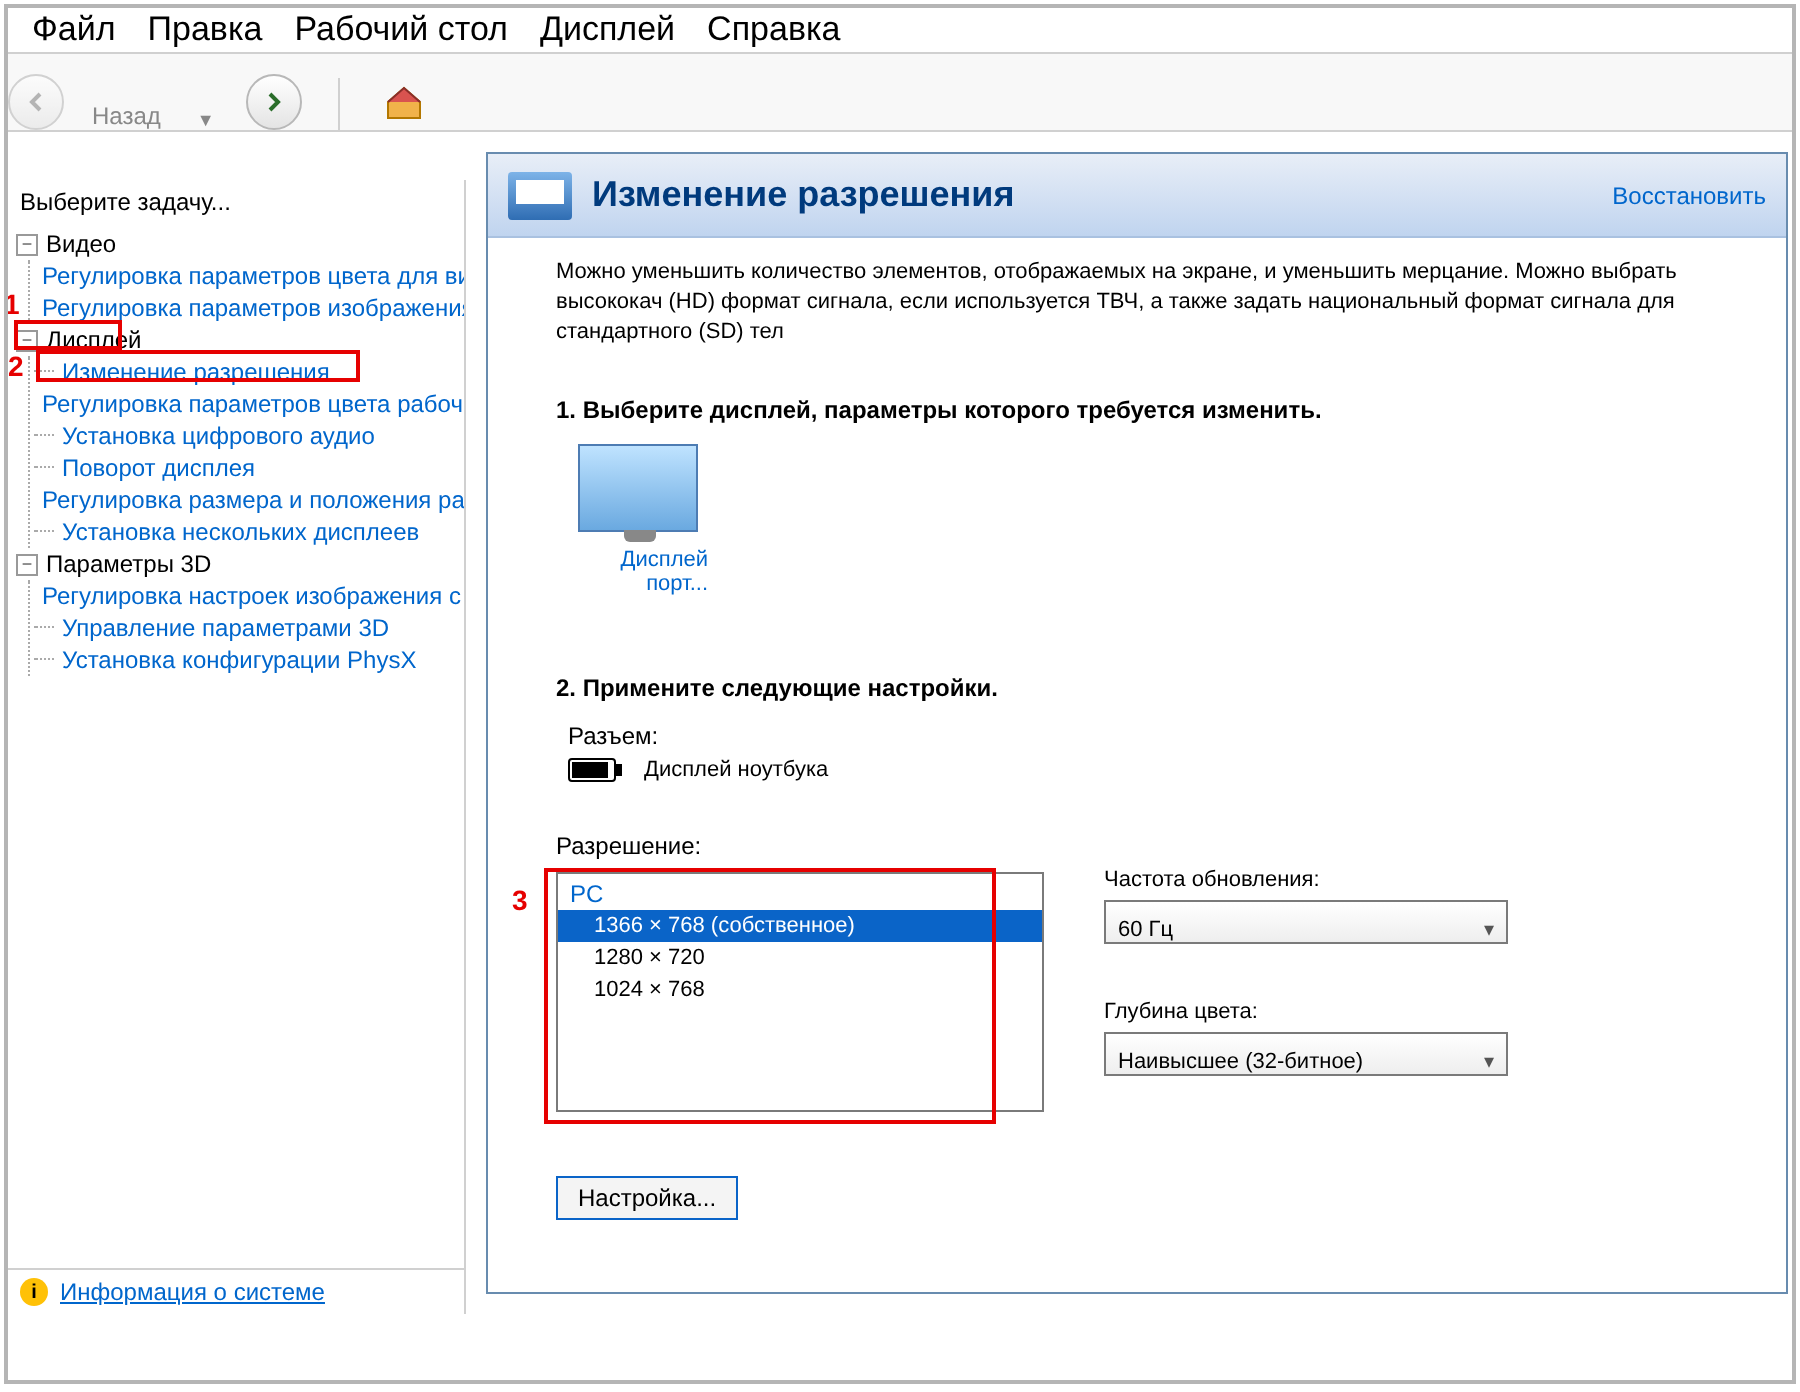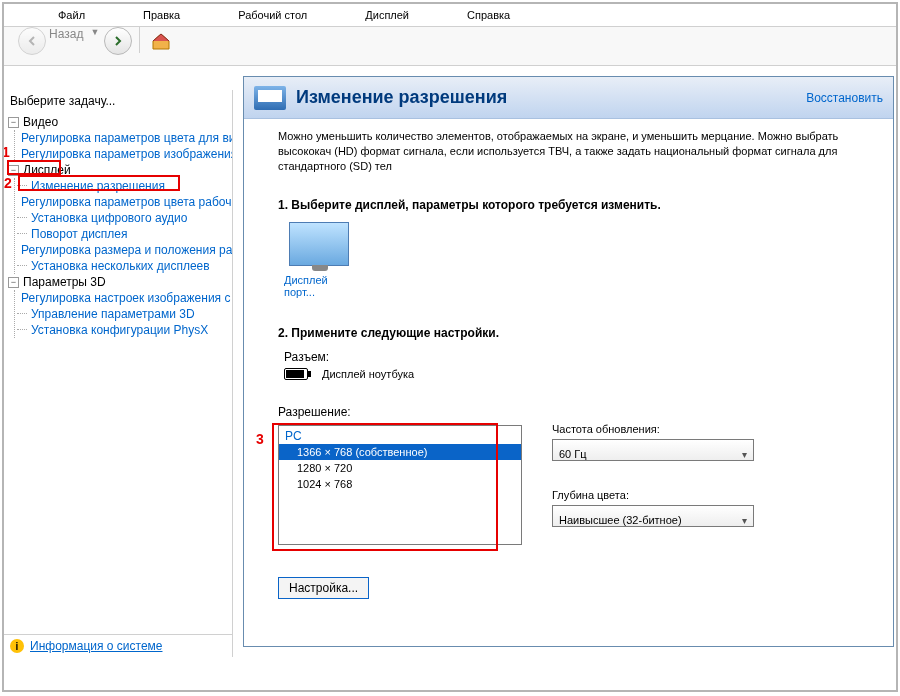--- a/index.html
+++ b/index.html
@@ -7,23 +7,23 @@
   .outer-frame { border: 2px solid #b5b5b5; width: 896px; height: 690px; margin: 2px; background: #fff; }
   
   .titlebar { height: 28px; display: flex; align-items: center; padding: 0 4px; border-bottom: 1px solid #d0d0d0; }
   .titlebar-icon { width: 16px; height: 16px; background: linear-gradient(135deg, #76b900, #3a6b00); margin-right: 6px; border-radius: 2px; }
   .titlebar-text { flex: 1; font-size: 12px; color: #000; }
   .win-btns { display: flex; }
   .win-btn { width: 45px; height: 24px; display: flex; align-items: center; justify-content: center; font-family: sans-serif; font-size: 13px; color: #000; cursor: default; }
   .win-btn svg { width: 10px; height: 10px; }
   
   .menubar { height: 22px; display: flex; align-items: center; padding: 0 4px; }
-  .menu-item { padding: 2px 8px; color: #000; font-size: 11px; cursor: default; margin-left: 42px; }
-  
-  .navbar { height: 40px; border-top: 1px solid #d0d0d0; border-bottom: 1px solid #d0d0d0; display: flex; align-items: flex-start; padding: 0 14px; gap: 1px; background: #f8f8f8; }
+  .menu-item { padding: 2px 8px; color: #000; font-size: 17px; cursor: default; }
+  
+  .navbar { height: 40px; border-top: 1px solid #d0d0d0; border-bottom: 1px solid #d0d0d0; display: flex; align-items: flex-end; padding: 0 0; gap: 12px; background: #f8f8f8; }
   .nav-circle { width: 28px; height: 28px; border-radius: 50%; border: 1px solid #b8b8b8; background: linear-gradient(#fff,#e4e4e4); display:flex; align-items:center; justify-content:center; }
   .nav-circle.disabled { opacity:0.6; }
   .nav-label { font-size: 12px; color: #888; margin: 0 6px 0 2px; }
   .nav-home { width: 28px; height: 28px; display:flex; align-items:center; justify-content:center; }
   .nav-sep { width:1px; height:26px; background:#d0d0d0; margin: 0 6px; }
   
   .workspace { display: flex; height: calc(100% - 95px); }
   
   .sidebar { width: 229px; border-right: 1px solid #d0d0d0; display: flex; flex-direction: column; margin-top: 24px; }
   .sidebar-header { padding: 4px 6px; font-size: 12px; color: #000; }
@@ -45,21 +45,21 @@
   .panel-icon { width: 32px; height: 24px; background: linear-gradient(#7db3e8, #2f6db3); border-radius:2px; margin-right:10px; position:relative; }
   .panel-icon::after{ content:""; position:absolute; left:4px; top:4px; right:4px; bottom:8px; background:#fff; }
   .panel-title { font-size: 18px; font-weight: bold; color: #003a7d; flex:1; }
   .panel-restore { color: #0066cc; font-size: 12px; cursor:pointer; }
   
   .panel-body { padding: 10px 14px 10px 34px; flex:1; overflow:hidden; color:#000; font-size:12px; }
   .intro { padding-bottom: 24px; line-height: 1.35; }
   
   .step-title { font-weight: bold; font-size: 12px; margin-bottom: 10px; }
   
-  .display-thumb { width: 70px; text-align:left; margin: 6px 0 28px 6px; }
+  .display-thumb { width: 70px; text-align:right; margin: 6px 0 39px 6px; }
   .display-screen { width: 60px; height: 44px; border:1px solid #4d7cb3; background: linear-gradient(#bfe3ff,#6aa9e0); margin:0 auto; position:relative; }
   .display-screen::after{content:""; position:absolute; bottom:-6px; left:22px; width:16px; height:6px; background:#888; border-radius:0 0 3px 3px;}
   .display-label { font-size:11px; color:#0066cc; margin-top:8px; cursor:pointer; }
   
   .kv { margin: 8px 0 6px 6px; }
   .kv-label { font-size:12px; color:#000; }
   .kv-row { display:flex; align-items:center; gap:14px; margin-top:4px; }
   .battery-icon { width:24px; height:12px; border:1.5px solid #000; border-radius:2px; position:relative; }
   .battery-icon::after{content:""; position:absolute; right:-4px; top:2px; width:3px; height:6px; background:#000;}
   .battery-icon::before{content:""; position:absolute; left:1px; top:1px; width:18px; height:8px; background:#000;}

